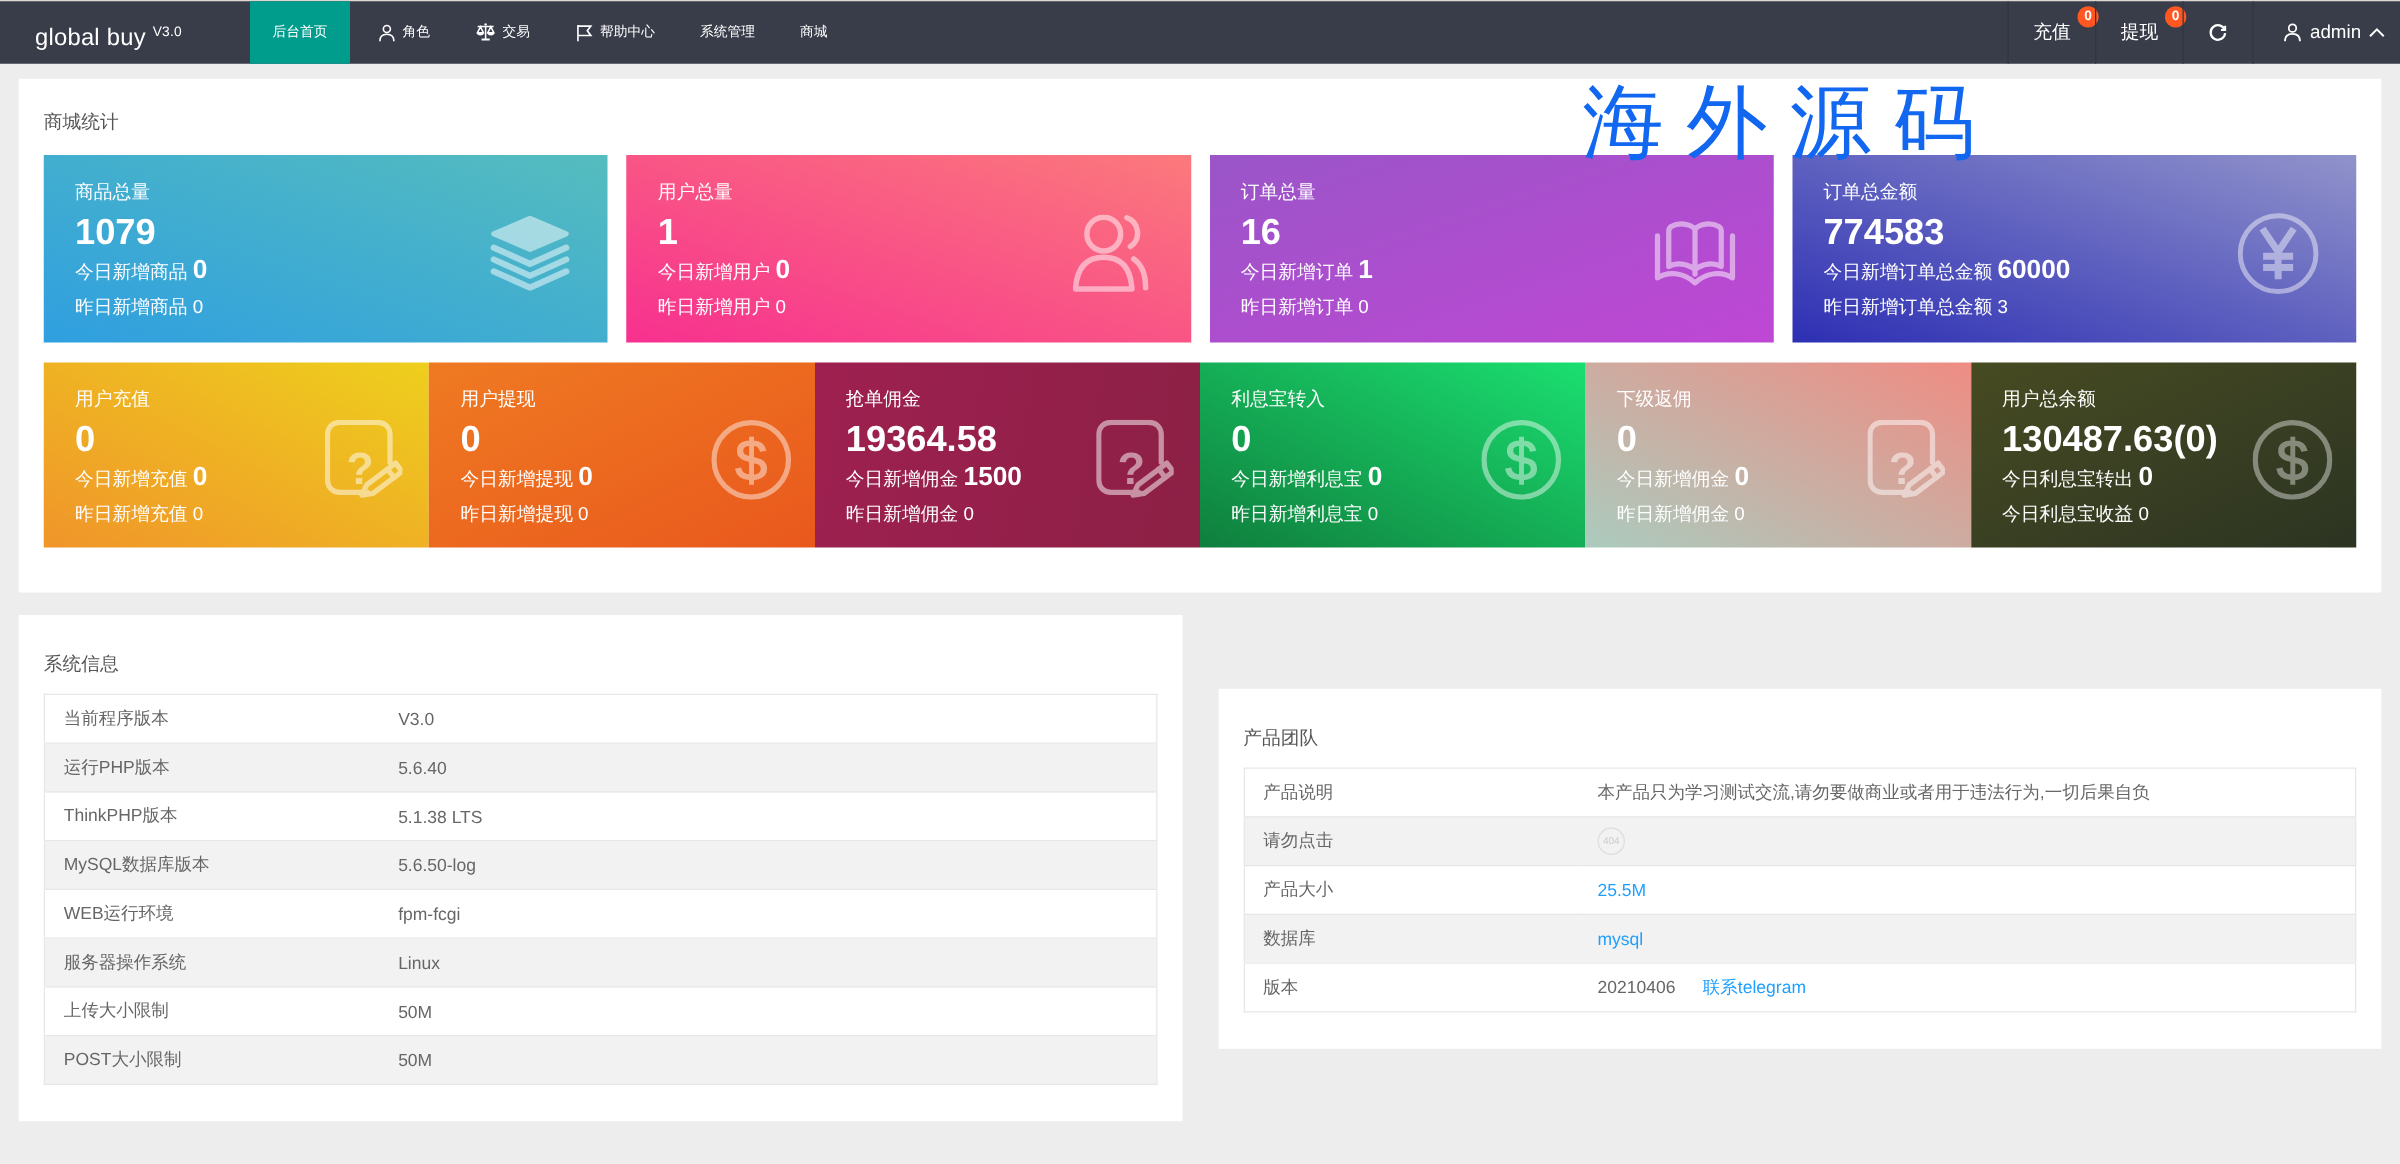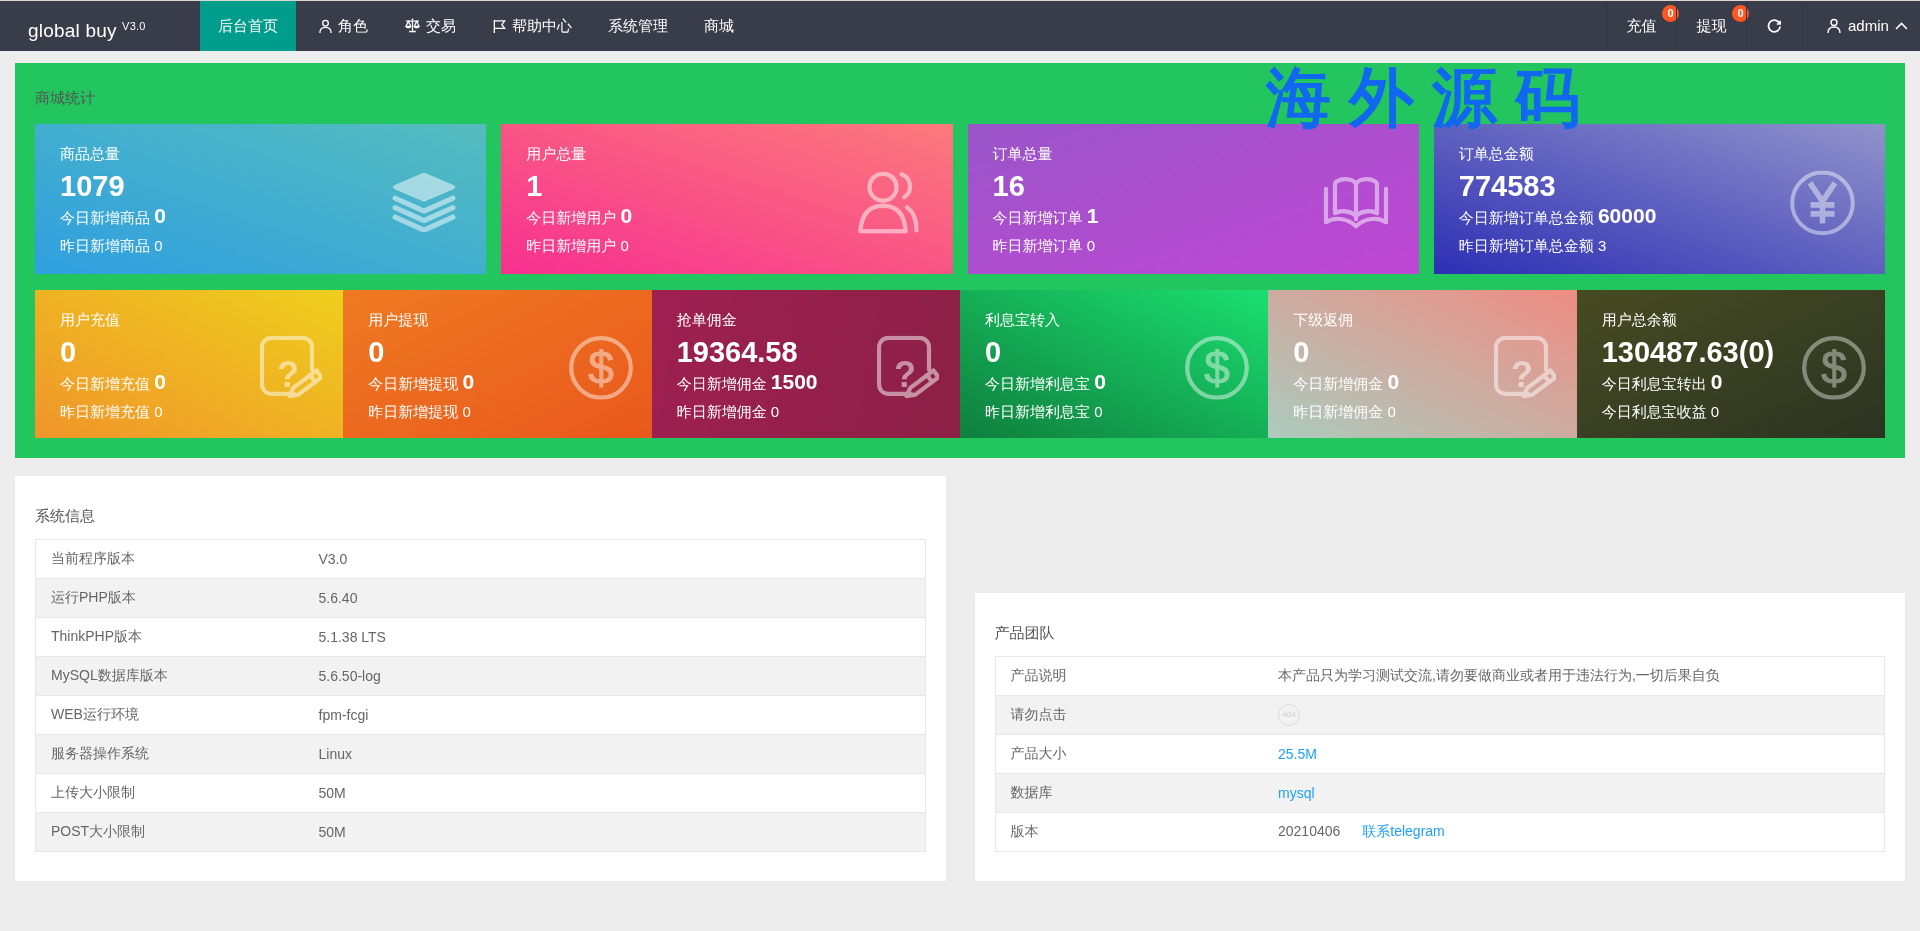--- a/index.html
+++ b/index.html
@@ -4,29 +4,29 @@
 <style>
 *{box-sizing:border-box;margin:0;padding:0}
 html,body{width:1920px;height:931px;overflow:hidden}
 body{font-family:"Liberation Sans",sans-serif;background:#ededed}
 .topline{height:1px;background:#e0d6d2}
 
 .nav{height:50px;background:#393d49;position:relative;white-space:nowrap}
 .logo{position:absolute;left:0;top:0;width:200px;height:50px;line-height:50px;padding-left:28px;color:#fff;font-size:19px;font-weight:normal;letter-spacing:.2px}
 .logo sup{font-size:11px}
 .menu{position:absolute;left:200px;top:0;height:50px;display:flex}
-.menu .it{height:50px;line-height:50px;padding:0 18px;color:#fff;font-size:15px;display:flex;align-items:center;gap:5px}
+.menu .it{height:50px;line-height:50px;padding:0 18px;color:#fff;font-size:11px;display:flex;align-items:center;gap:5px}
 .menu .it:nth-child(2){margin-left:4px}
 .menu .it.active{background:#009c8c}
 .menu svg{display:block}
 .rmenu{position:absolute;right:0;top:0;height:50px;display:flex}
 .rit{height:50px;line-height:50px;color:#fff;font-size:15px;position:relative;border-left:1px solid #323641;display:flex;align-items:center}
 .badge{position:absolute;top:4px;right:-3px;width:17px;height:17px;border-radius:50%;background:#ff5722;color:#fff;font-size:11px;line-height:17px;text-align:center;font-weight:bold}
 
-.panel{margin:12px 15px 6px;background:#22c55e;padding:25px 20px 20px}
+.panel{margin:12px 15px 6px;background:#ffffff;padding:25px 20px 36px}
 .ptitle{font-size:15px;color:#555;line-height:19px;margin-bottom:17px}
 .row1{display:grid;grid-template-columns:repeat(4,1fr);gap:15px}
 .row2{display:grid;grid-template-columns:repeat(6,1fr);margin-top:16px}
 .card{position:relative;height:150px;color:#fff;padding-left:25px;overflow:hidden}
 .row2 .card{height:148px}
 .card .t{font-size:15px;line-height:22px;margin-top:19px}
 .card .n{font-size:29px;line-height:36px;font-weight:bold;margin-top:3px}
 .card .n.sm{font-size:29px}
 .card .l{font-size:15px;line-height:22px}
 .card .l3{margin-top:1px}
@@ -39,32 +39,32 @@
 .c2{background:linear-gradient(to top right,#f7308f,#fb7a7c)}
 .c3{background:linear-gradient(to bottom right,#9a55c8,#bf47d4)}
 .c4{background:linear-gradient(to top right,#2d2fb4,#9193cb)}
 .d1{background:linear-gradient(to top right,#f0952a,#eecf1d)}
 .d2{background:linear-gradient(to bottom right,#ef7a22,#e9581d)}
 .d3{background:linear-gradient(100deg,#9e2050,#8c2045)}
 .d4{background:linear-gradient(to top right,#0f7e3d,#1bdf70)}
 .d5{background:linear-gradient(to top right,#abcbbe,#ef8c83)}
 .d6{background:linear-gradient(to bottom right,#474b22,#2c3422)}
 
-.bwrap{margin:18px 15px 0;display:flex;gap:29px;align-items:flex-end}
+.bwrap{margin:18px 15px 0;display:flex;gap:29px;align-items:center}
 .bpanel{flex:1;background:#fff;padding:20px 20px 29px}
 .btitle{font-size:15px;color:#555;line-height:19px;margin:10px 0 14px}
 table{width:100%;border-collapse:collapse;font-size:14px;color:#666;border:1px solid #e7e7e7}
 td{height:39px;border-top:1px solid #e7e7e7;padding-left:15px}
 tr:first-child td{border-top:none}
 tr:nth-child(even){background:#f2f2f2}
 td.k{width:268px}
 a{color:#1e9fff;text-decoration:none}
 .b404{display:inline-block;width:22px;height:22px;border-radius:50%;border:1px solid #ddd;color:#ccc;font-size:8px;line-height:20px;text-align:center;vertical-align:middle}
 
-.wm{position:absolute;left:1266px;top:66px;font-size:65px;line-height:64px;font-weight:bold;color:#1167f0;letter-spacing:18px;z-index:9;font-family:"Liberation Sans",sans-serif}
+.wm{position:absolute;left:1266px;top:66px;font-size:65px;line-height:64px;font-weight:normal;color:#1167f0;letter-spacing:18px;z-index:9;font-family:"Liberation Sans",sans-serif}
 </style>
 </head>
 <body>
 <div class="topline"></div>
 <div class="nav">
   <div class="logo">global buy <sup>V3.0</sup></div>
   <div class="menu">
     <div class="it active">后台首页</div>
     <div class="it"><svg width="15" height="15" viewBox="0 0 16 16" fill="none" stroke="#fff" stroke-width="1.4">
           <circle cx="8" cy="4.5" r="3"></circle>

